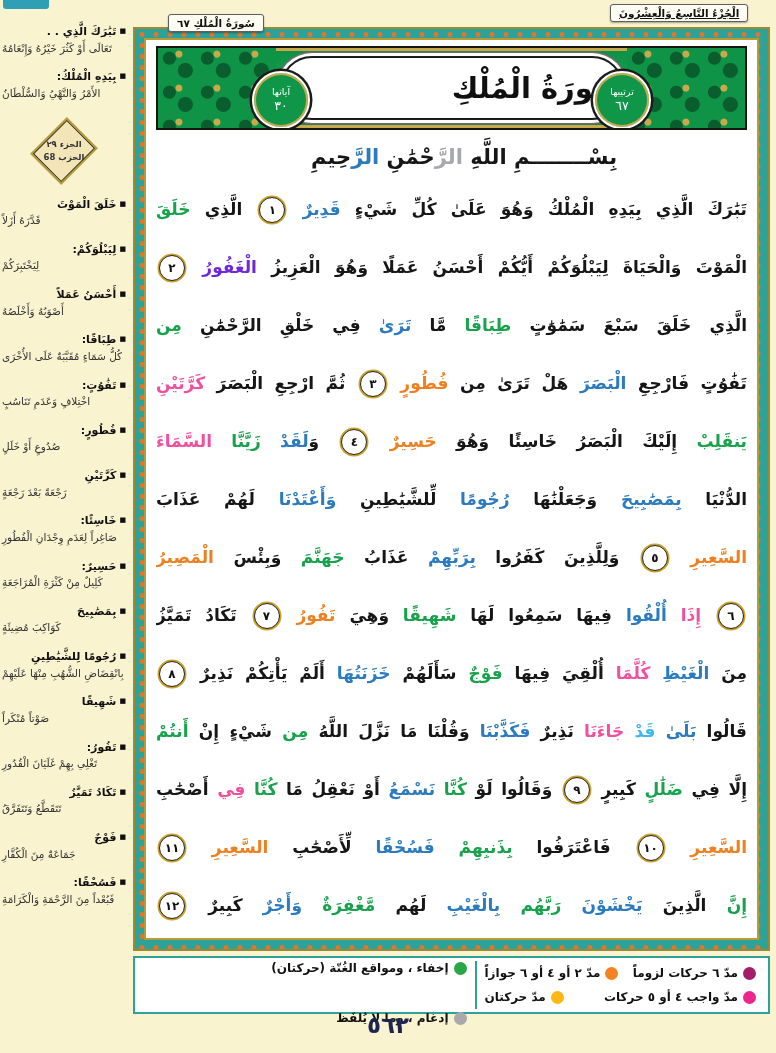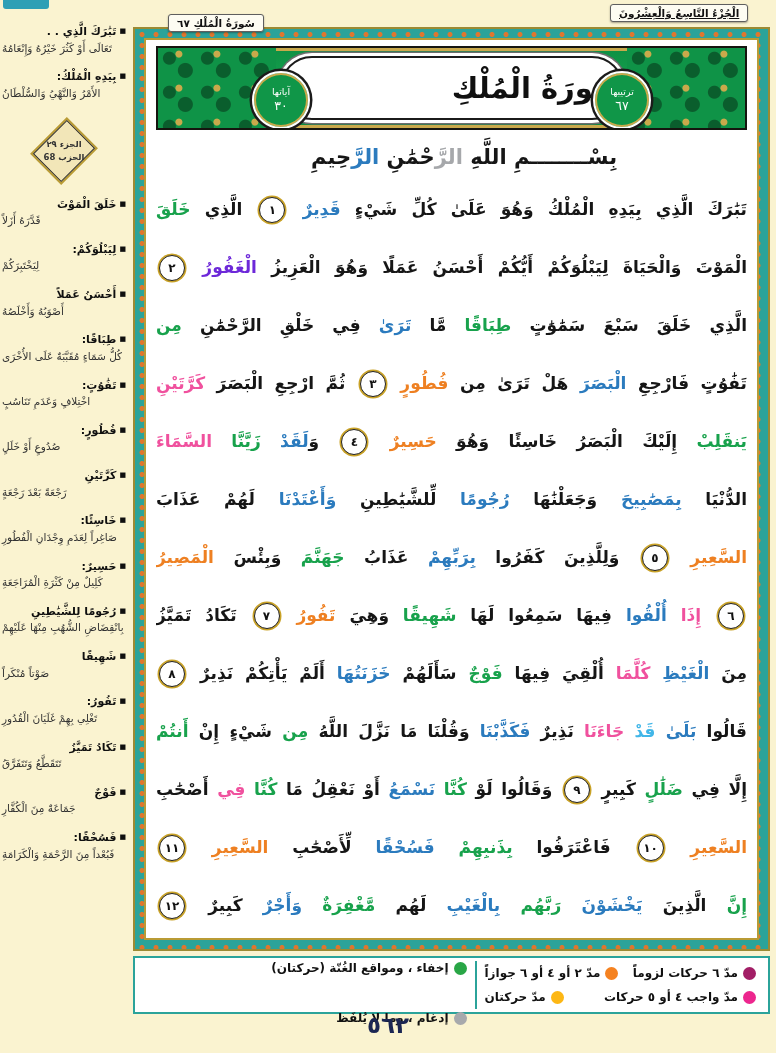--- a/index.html
+++ b/index.html
@@ -139,20 +139,24 @@
       </div>
       <div class="side-item">
         <div class="hw"><span class="bullet">■</span>خَاسِئًا:</div>
         <div class="def">صَاغِراً لِعَدَمِ وِجْدَانِ الْفُطُورِ</div>
       </div>
       <div class="side-item">
         <div class="hw"><span class="bullet">■</span>حَسِيرٌ:</div>
         <div class="def">كَلِيلٌ مِنْ كَثْرَةِ الْمُرَاجَعَةِ</div>
       </div>
       <div class="side-item">
+        <div class="hw"><span class="bullet">■</span>بِمَصَٰبِيحَ</div>
+        <div class="def">كَوَاكِبَ مُضِيئَةٍ</div>
+      </div>
+      <div class="side-item">
         <div class="hw"><span class="bullet">■</span>رُجُومًا لِلشَّيَٰطِينِ</div>
         <div class="def">بِانْقِضَاضِ الشُّهُبِ مِنْهَا عَلَيْهِمْ</div>
       </div>
       <div class="side-item">
         <div class="hw"><span class="bullet">■</span>شَهِيقًا</div>
         <div class="def">صَوْتاً مُنْكَراً</div>
       </div>
       <div class="side-item">
         <div class="hw"><span class="bullet">■</span>تَفُورُ:</div>
         <div class="def">تَغْلِي بِهِمْ غَلَيَانَ الْقُدُورِ</div>

